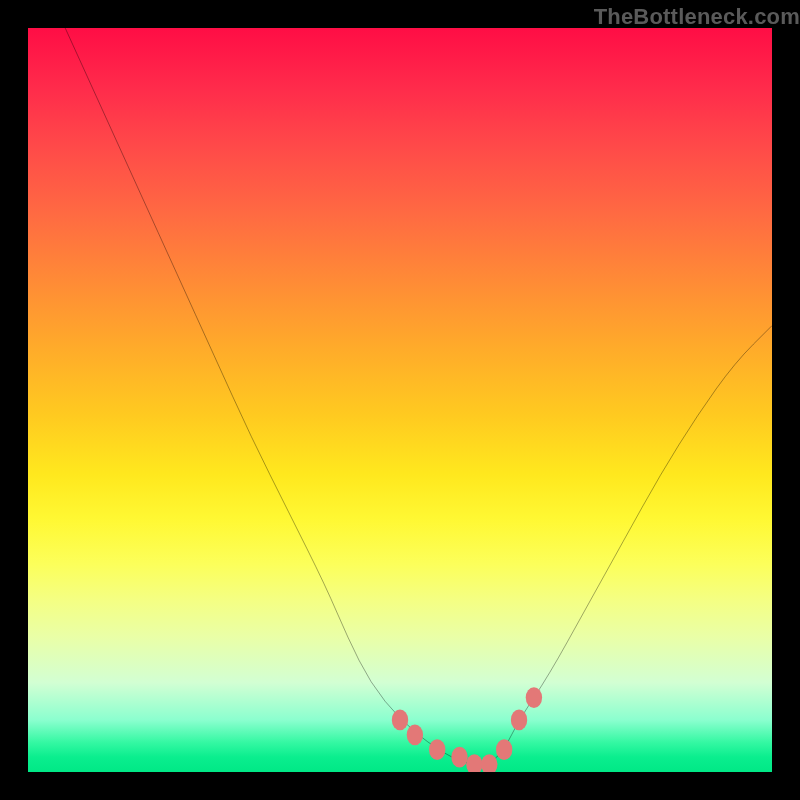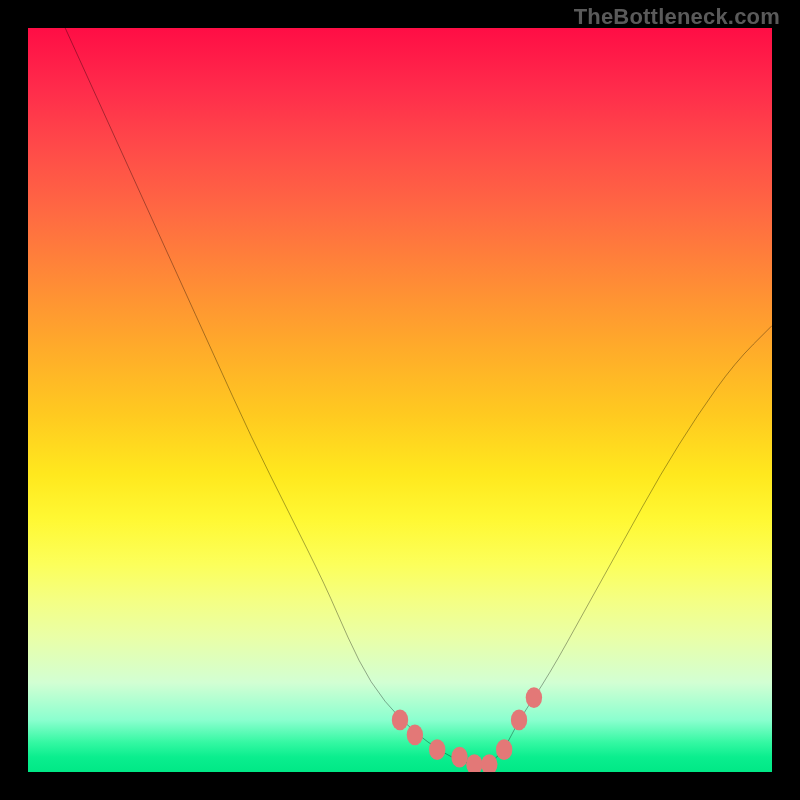--- a/index.html
+++ b/index.html
@@ -12,21 +12,21 @@
   }
   .frame {
     position: relative;
     width: 800px;
     height: 800px;
     background: #000;
   }
   .watermark {
     position: absolute;
     top: 4px;
-    right: 20px;
+    right: 0;
     font-family: Arial, Helvetica, sans-serif;
     font-size: 22px;
     font-weight: 600;
     color: #5a5a5a;
     letter-spacing: 0.2px;
     z-index: 20;
   }
   .plot-area {
     position: absolute;
     left: 28px;

